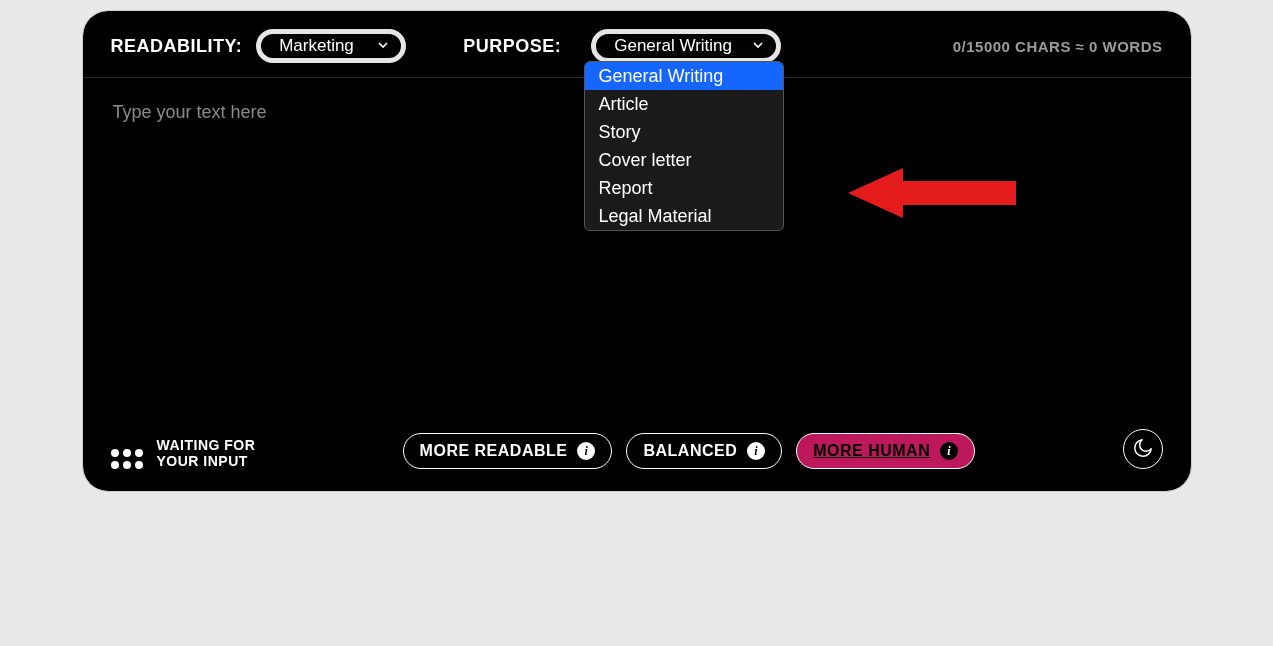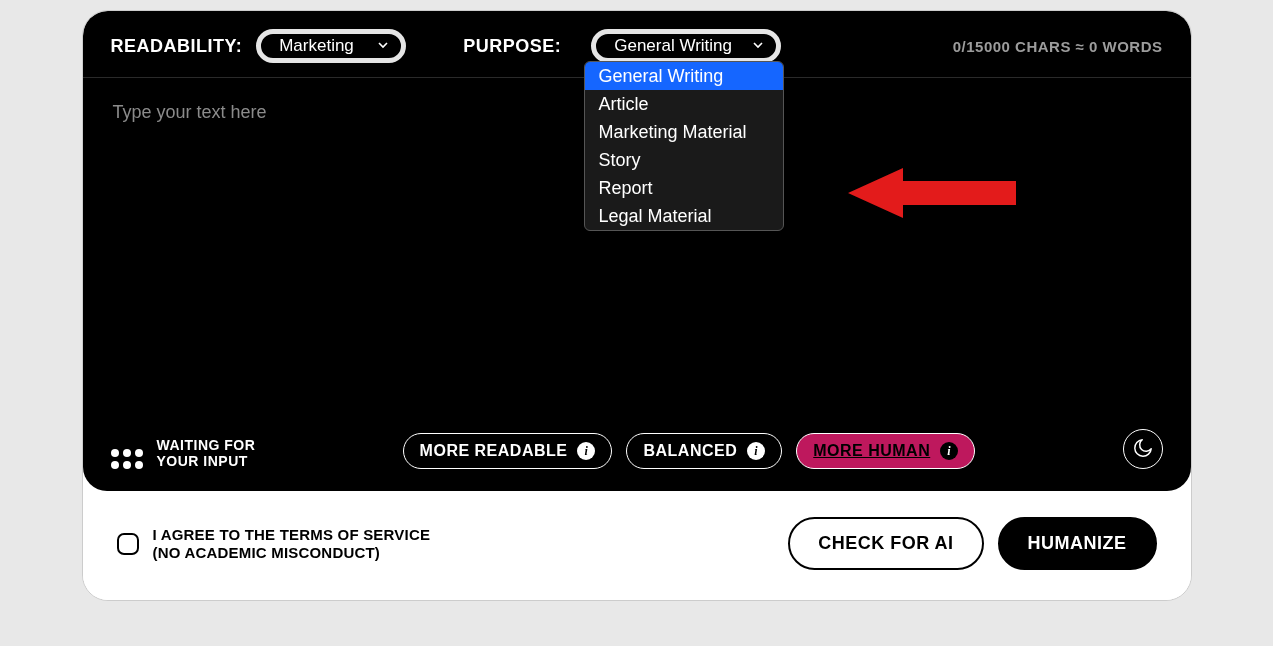--- a/index.html
+++ b/index.html
@@ -212,22 +212,22 @@
       <span class="counter">0/15000 CHARS ≈ 0 WORDS</span>
     </div>
 
     <div class="text-area-wrap">
       <span class="placeholder-text">Type your text here</span>
     </div>
 
     <div class="dropdown-pop" id="dd-pop">
         <div class="opt sel">General Writing</div>
         <div class="opt">Article</div>
-        <div class="opt">Marketing Material</div>
         <div class="opt">Story</div>
+        <div class="opt">Cover letter</div>
         <div class="opt">Report</div>
         <div class="opt">Legal Material</div>
       </div>
 
     <div class="annot-arrow">
       <svg width="170" height="60" viewBox="0 0 170 60">
         <g fill="#e31b1b">
           <polygon points="0,30 55,5 55,18 168,18 168,42 55,42 55,55"></polygon>
         </g>
       </svg>
@@ -268,24 +268,14 @@
         <span>
           <svg width="22" height="22" viewBox="0 0 24 24">
             <path d="M21 12.8A9 9 0 1 1 11.2 3a7 7 0 1 0 9.8 9.8z" fill="none" stroke="#fff" stroke-width="1.6" stroke-linejoin="round"></path>
           </svg>
         </span>
       </button>
     </div>
 
   </div>
 
-  <div class="white-footer">
-    <div class="checkbox"></div>
-    <div class="agree-text">
-      <div>I AGREE TO THE TERMS OF SERVICE</div>
-      <div>(NO ACADEMIC MISCONDUCT)</div>
-    </div>
-    <div class="spacer"></div>
-    <button class="footer-btn outline">CHECK FOR AI</button>
-    <button class="footer-btn solid">HUMANIZE</button>
-  </div>
 
 </div>
 
 </body></html>

